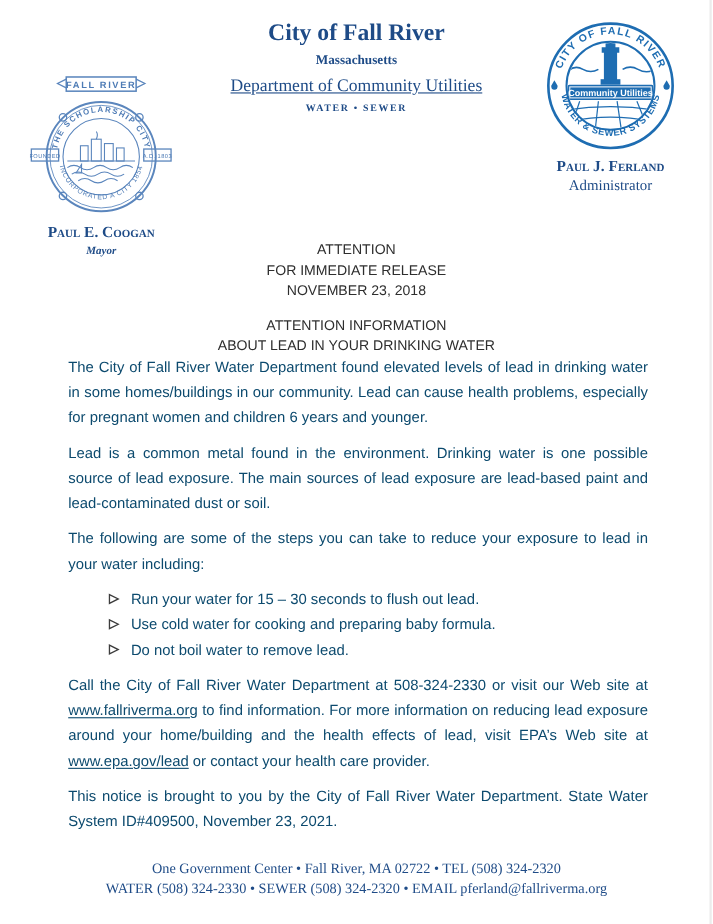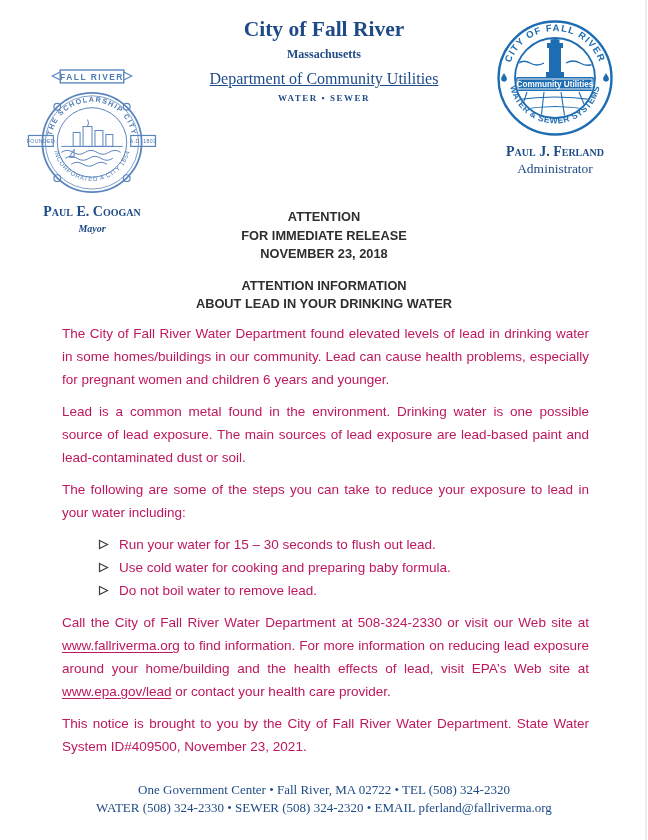--- a/index.html
+++ b/index.html
@@ -27,27 +27,27 @@
   .official-left  { left: 24px;  top: 20px; width: 136px; margin-top: 48px; }
   .official-right { left: 490px; top: 18px; width: 130px; }
   .official-name  { font-variant: small-caps; font-weight: bold; font-size: 14px; line-height: 16px; margin-top: 6px; }
   .official-title-italic { font-style: italic; font-weight: bold; font-size: 10px; line-height: 17px; }
   .official-title-plain  { font-size: 13.5px; line-height: 17px; font-family: Liberation Serif, serif; }
 
   .seal-svg  { display: block; margin: 0 auto; }
   .logo-svg  { display: block; margin: 0 auto; }
 
   
-  .notice { position: absolute; left: 0; top: 208px; width: 100%; text-align: center;
-            color: #2e2e2e; font-weight: bold; font-size: 12.8px; line-height: 18.5px; }
+  .notice { position: absolute; left: 0; top: 218px; width: 100%; text-align: center;
+            color: #2e2e2e; font-weight: normal; font-size: 12.8px; line-height: 18.5px; }
   .notice .subject { margin-top: 13px; }
 
   
   .body-text { position: absolute; left: 62px; top: 322px; width: 527px;
-               color: #be185d; font-size: 13.5px; line-height: 23px; text-align: justify; }
+               color: #0c4a6e; font-size: 13.5px; line-height: 23px; text-align: justify; }
   .body-text p { margin: 0 0 9px 0; }
   .body-text ul { list-style: none; margin: 0 0 9px 0; padding-left: 36px; text-align: left; }
   .body-text li { line-height: 23px; }
   .bullet-icon { display: inline-block; vertical-align: -1px; margin-right: 10px; }
   .link { text-decoration: underline; text-underline-offset: 2px; cursor: pointer; }
 
   
   .footer { position: absolute; left: 0; top: 781px; width: 100%; text-align: center;
             color: #1e4b87; font-family: "Liberation Serif", serif; font-size: 13px; line-height: 17.5px; }
 

